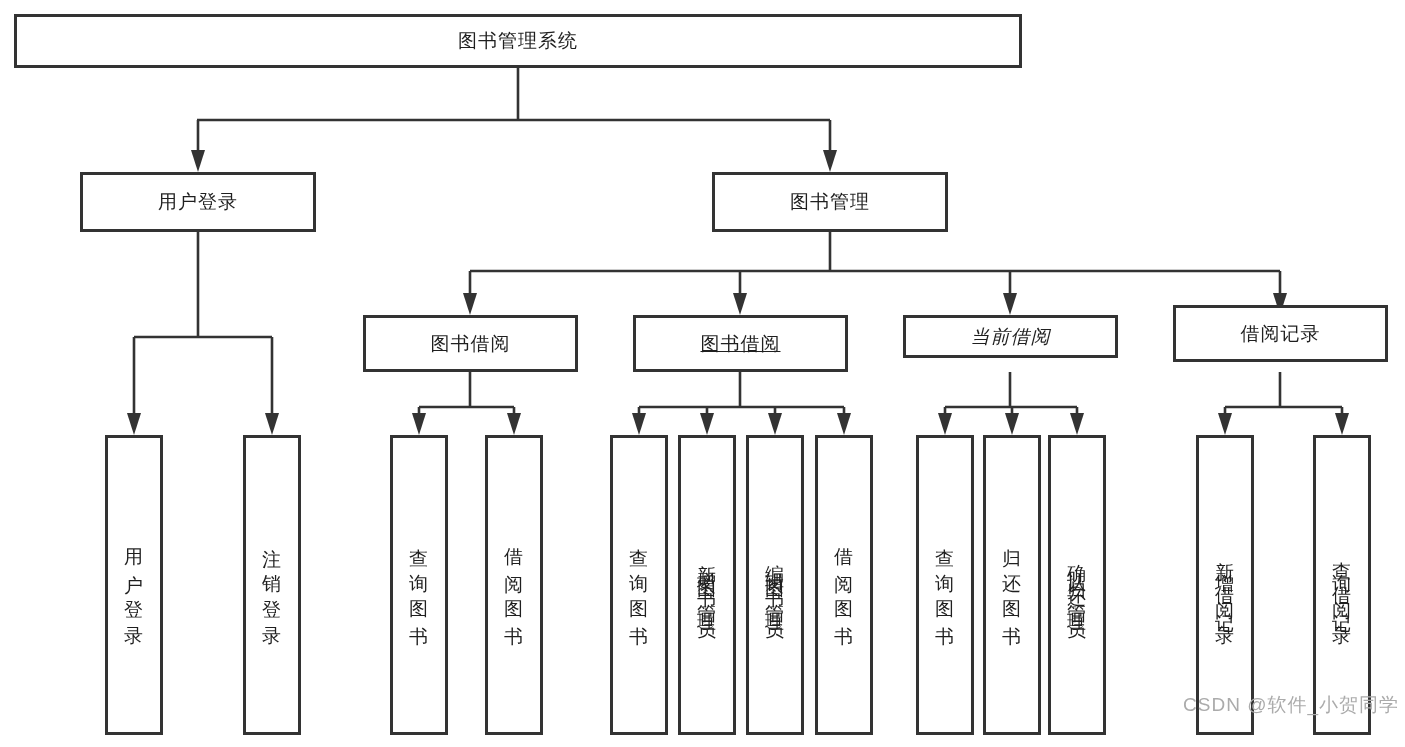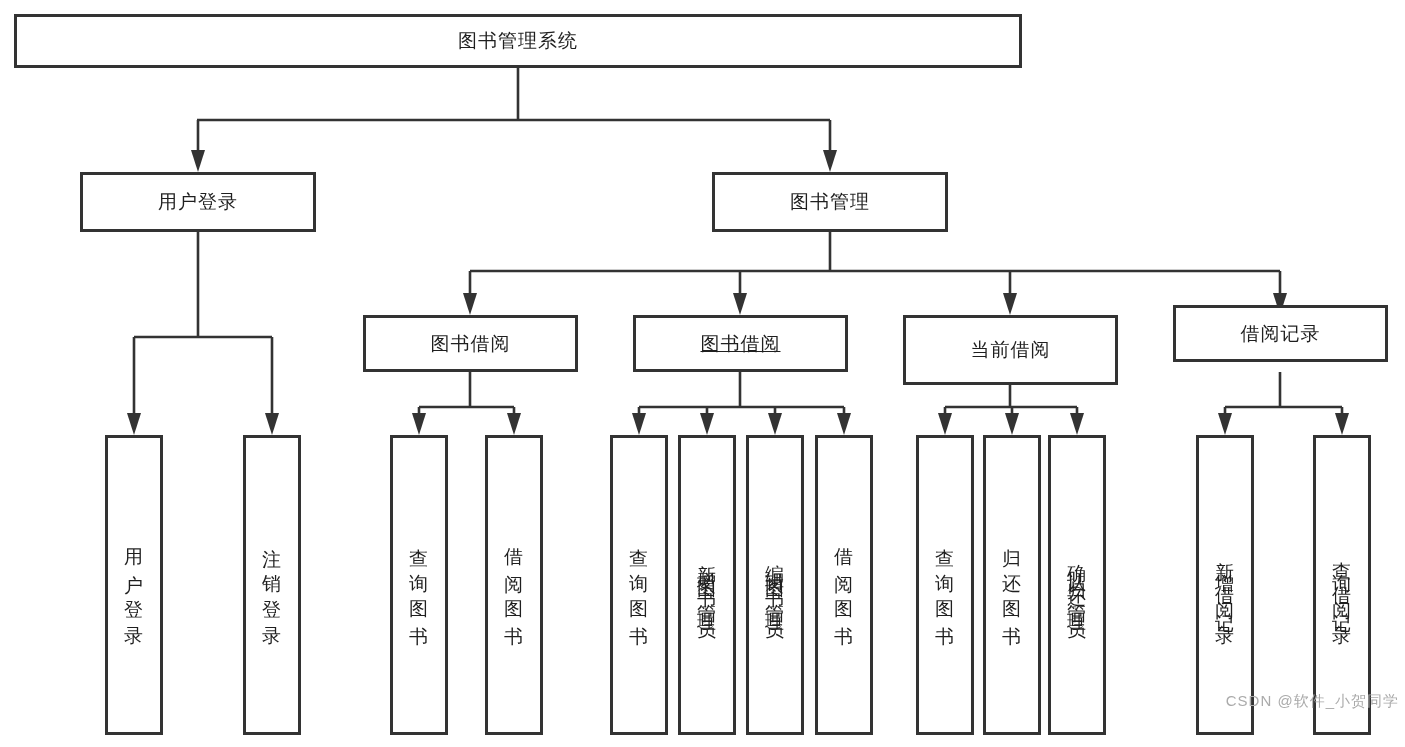--- a/index.html
+++ b/index.html
@@ -32,21 +32,21 @@
     white-space:nowrap;
   }
   .sp4 span{letter-spacing:26px;}
   .sp6 span{letter-spacing:13px;}
   .sp9 span{letter-spacing:8px;}
   .watermark{
     position:absolute;
     right:6px;
     top:692px;
     z-index:3;
-    font-size:15px;
+    font-size:19px;
     color:#ababab;
     letter-spacing:1px;
   }
 </style>
 </head>
 <body>
 
 <div class="canvas">
 
   <svg class="wires" width="1405" height="747" viewBox="0 0 1405 747">
@@ -92,21 +92,21 @@
     </g>
   </svg>
 
   <div class="node hnode" style="left:14px;top:14px;width:1008px;height:54px;">图书管理系统</div>
 
   <div class="node hnode" style="left:80px;top:172px;width:236px;height:60px;">用户登录</div>
   <div class="node hnode" style="left:712px;top:172px;width:236px;height:60px;">图书管理</div>
 
   <div class="node hnode" style="left:363px;top:315px;width:215px;height:57px;">图书借阅</div>
   <div class="node hnode" style="left:633px;top:315px;width:215px;height:57px;text-decoration:underline;">图书借阅</div>
-  <div class="node hnode" style="left:903px;top:315px;width:215px;height:70px;">当前借阅</div>
+  <div class="node hnode" style="left:903px;top:315px;width:215px;height:43px;font-style:italic;">当前借阅</div>
   <div class="node hnode" style="left:1173px;top:305px;width:215px;height:57px;">借阅记录</div>
 
   <div class="node leaf sp4" style="left:105px;">
     <span>用户登录</span>
     </div>
   <div class="node leaf sp4" style="left:243px;">
     <span>注销登录</span>
     </div>
   <div class="node leaf sp4" style="left:390px;">
     <span>查询图书</span>

